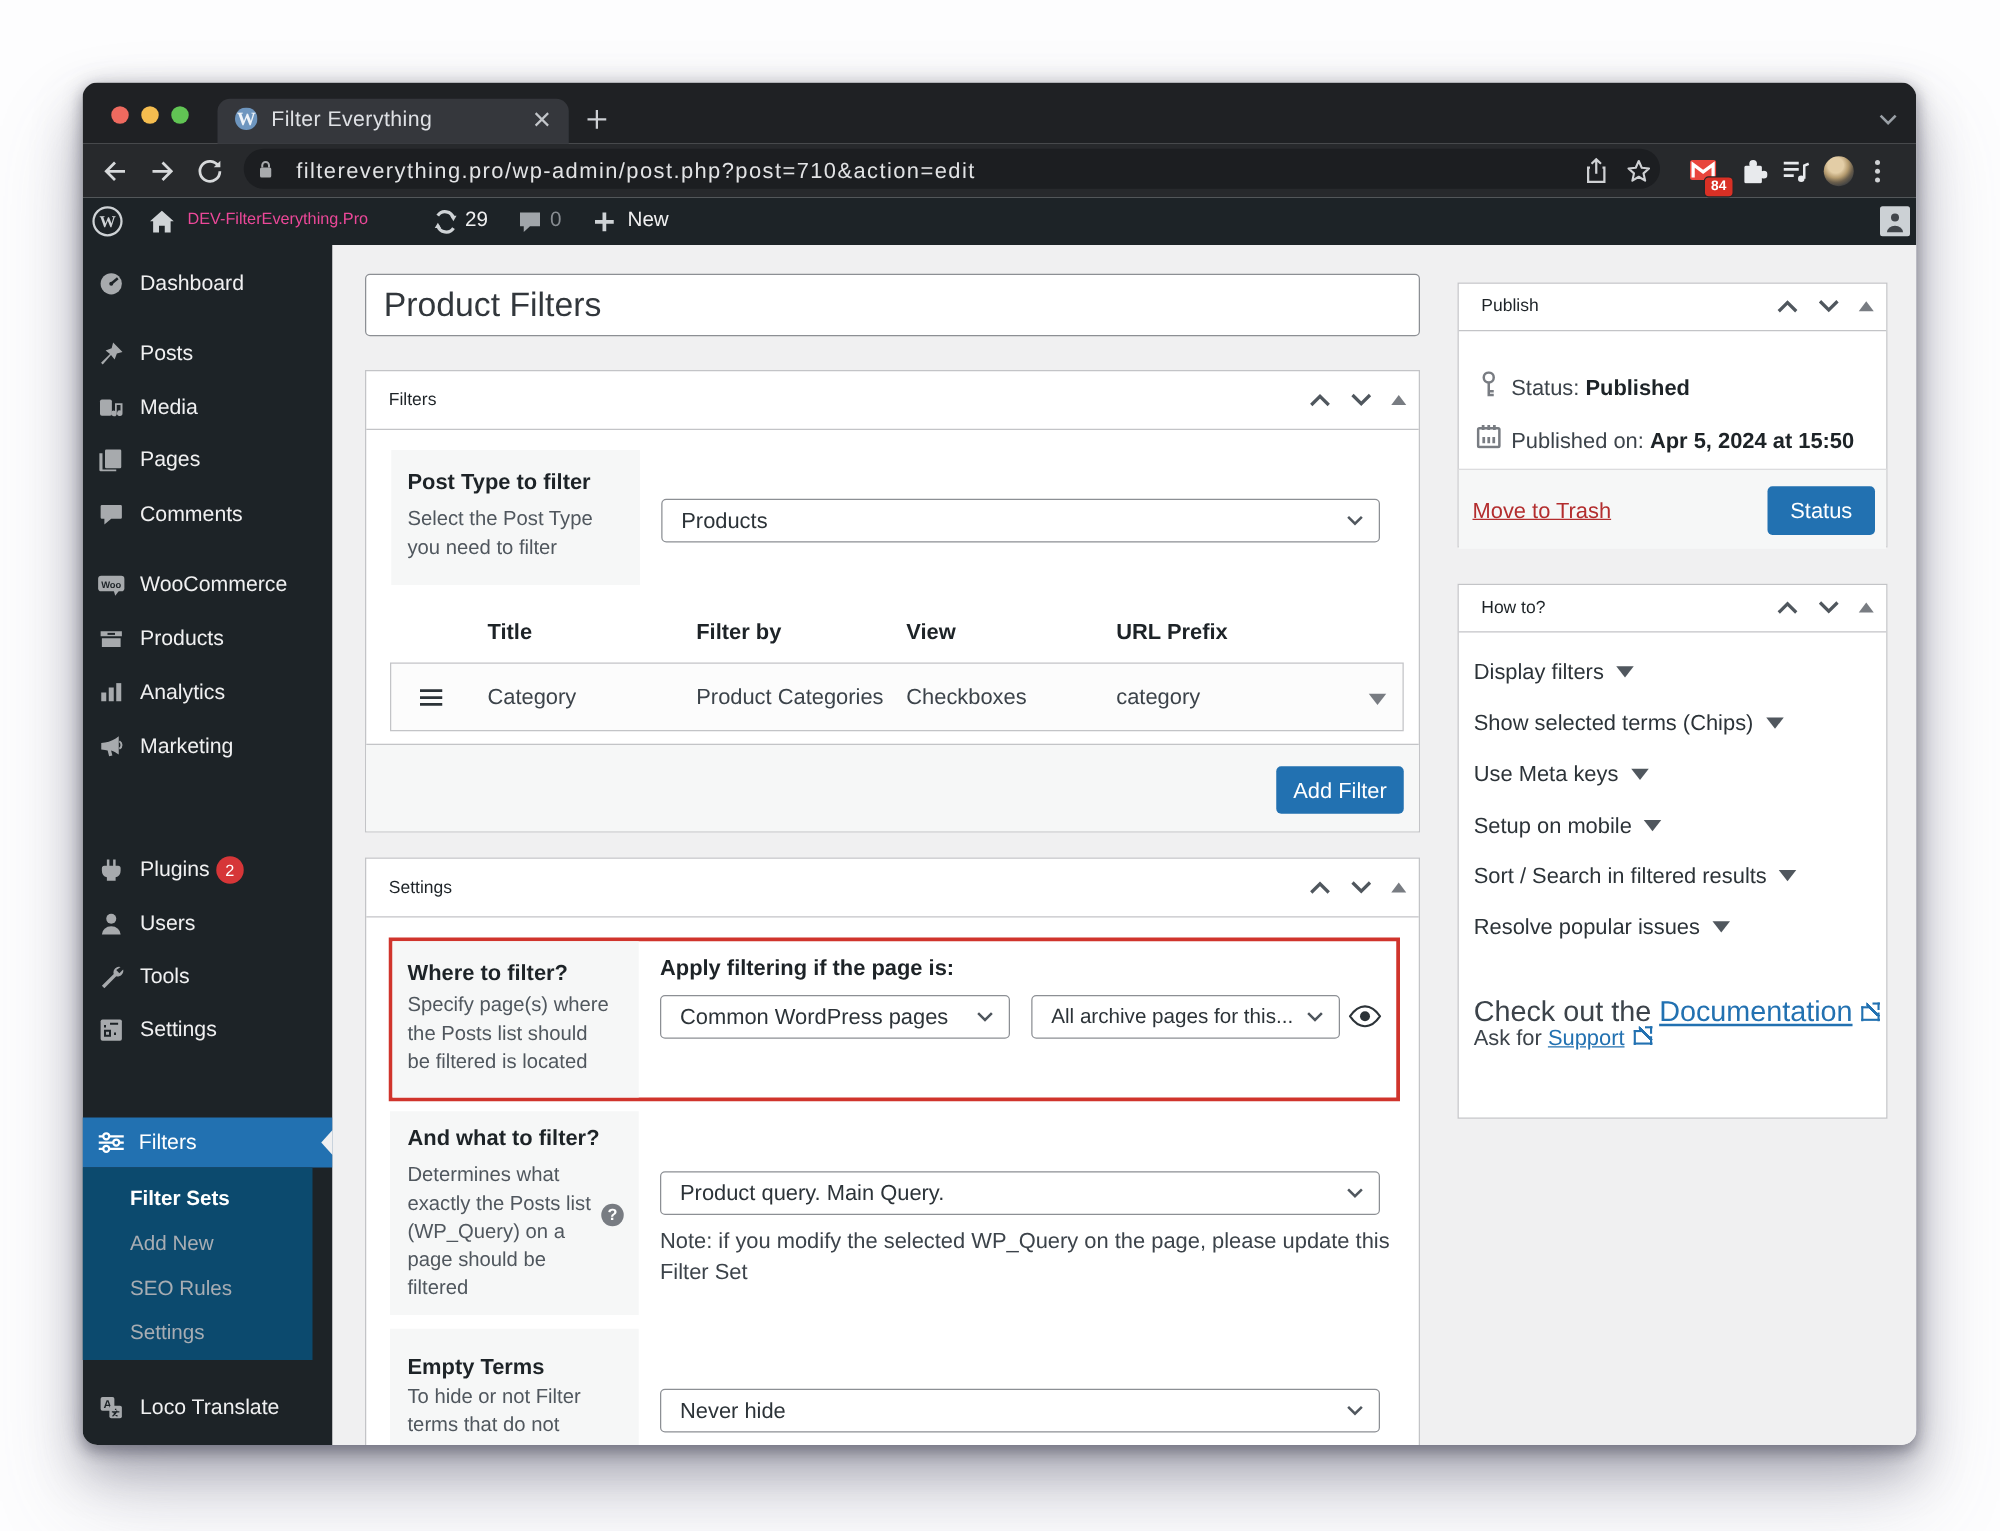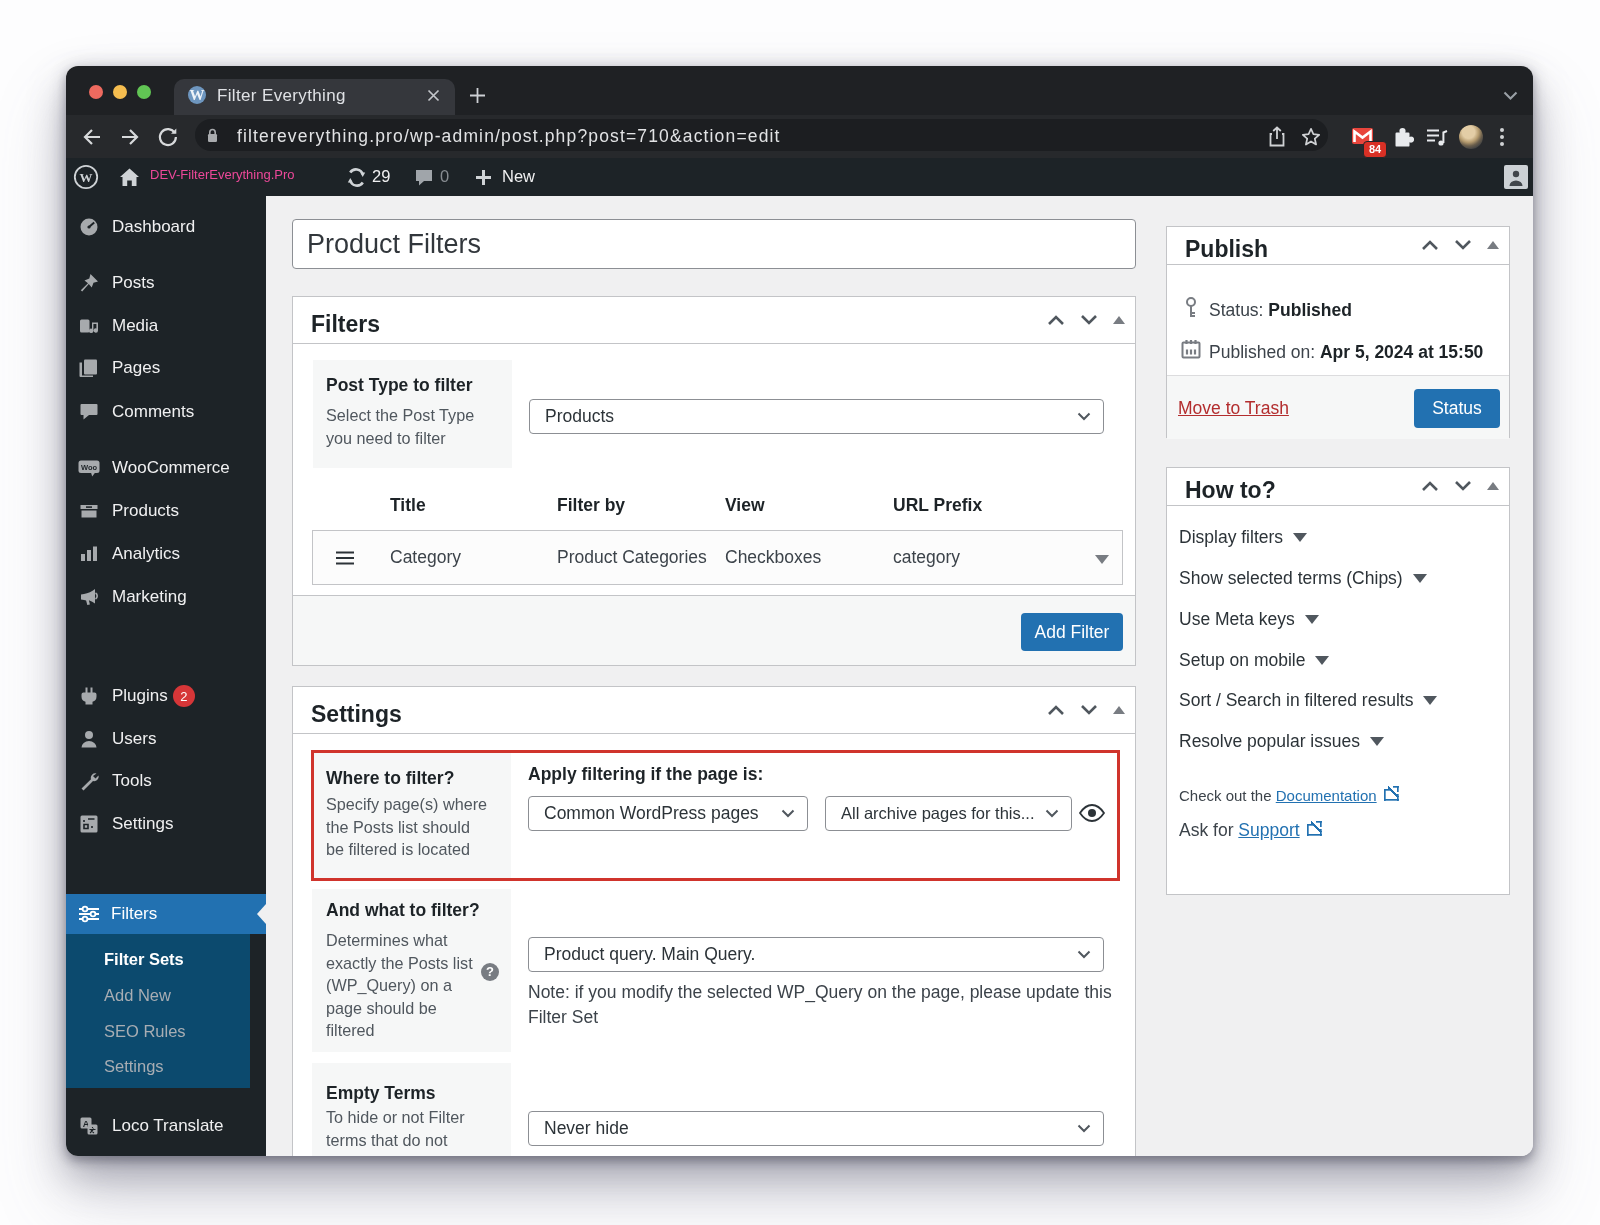--- a/index.html
+++ b/index.html
@@ -17,21 +17,21 @@
 
 #menu{position:absolute;left:0;top:130px;width:200px;bottom:0;background:#1d2327}
 .mi{position:absolute;left:0;width:200px;height:42px;display:flex;align-items:center;color:#f0f0f1;font-size:17px}
 .mi svg{margin:0 12px 0 12px;flex:0 0 22px}
 .sub{position:absolute;left:0;top:738px;width:184px;height:154px;background:#0c4a6e}
 .si{position:absolute;left:38px;font-size:16.5px;color:#a8adb3}
 
 #content{position:absolute;left:200px;top:130px;right:0;bottom:0;background:#f0f0f1}
 .panel{position:absolute;background:#fff;border:1px solid #c3c4c7}
 .phead{position:relative;height:47px;border-bottom:1px solid #c3c4c7}
-.ptitle{position:absolute;left:18px;top:14px;font-size:23px;font-weight:bold;color:#1d2327}
+.ptitle{position:absolute;left:18px;top:14px;font-size:14px;font-weight:normal;color:#1d2327}
 .hicons{position:absolute;right:10px;top:17px;display:flex;gap:15px;align-items:center}
 .gbox{position:absolute;background:#f6f7f7}
 .blabel{font-size:17.5px;font-weight:bold;color:#1d2327}
 .desc{font-size:16.2px;color:#50575e;line-height:22.5px}
 .sel{position:absolute;background:#fff;border:1px solid #8c8f94;border-radius:4px;font-size:17.5px;color:#2c3338;display:flex;align-items:center;padding-left:15px;padding-right:34px;white-space:nowrap;overflow:hidden}
 .sel svg{position:absolute;right:12px;top:50%;margin-top:-5px}
 .btn{position:absolute;background:#2271b1;color:#fff;border-radius:4px;font-size:17.5px;display:flex;align-items:center;justify-content:center}
 .tria{width:0;height:0;border-left:6px solid transparent;border-right:6px solid transparent;border-bottom:8px solid #787c82}
 .trid{width:0;height:0;border-left:6px solid transparent;border-right:6px solid transparent;border-top:8px solid #50575e}
 .hti{left:12px;font-size:17.5px;color:#2c3338}
@@ -349,17 +349,17 @@
             </svg>
           <div class="tria"></div>
         </div>
       </div>
       <div class="abs hti" style="top:59px">Display filters</div>
       <div class="abs hti" style="top:100px">Show selected terms (Chips)</div>
       <div class="abs hti" style="top:141px">Use Meta keys</div>
       <div class="abs hti" style="top:182px">Setup on mobile</div>
       <div class="abs hti" style="top:222px">Sort / Search in filtered results</div>
       <div class="abs hti" style="top:263px">Resolve popular issues</div>
-      <div class="abs" style="left:12px;top:318px;font-size:15px;color:#3c434a">Check out the <a class="doclink">Documentation</a><span class="ext"></span></div>
+      <div class="abs" style="left:12px;top:328px;font-size:23px;color:#3c434a">Check out the <a class="doclink">Documentation</a><span class="ext"></span></div>
       <div class="abs" style="left:12px;top:352px;font-size:17.5px;color:#3c434a">Ask for <a class="doclink">Support</a><span class="ext"></span></div>
     </div>
   </div>
 </div>
 
 </body></html>

